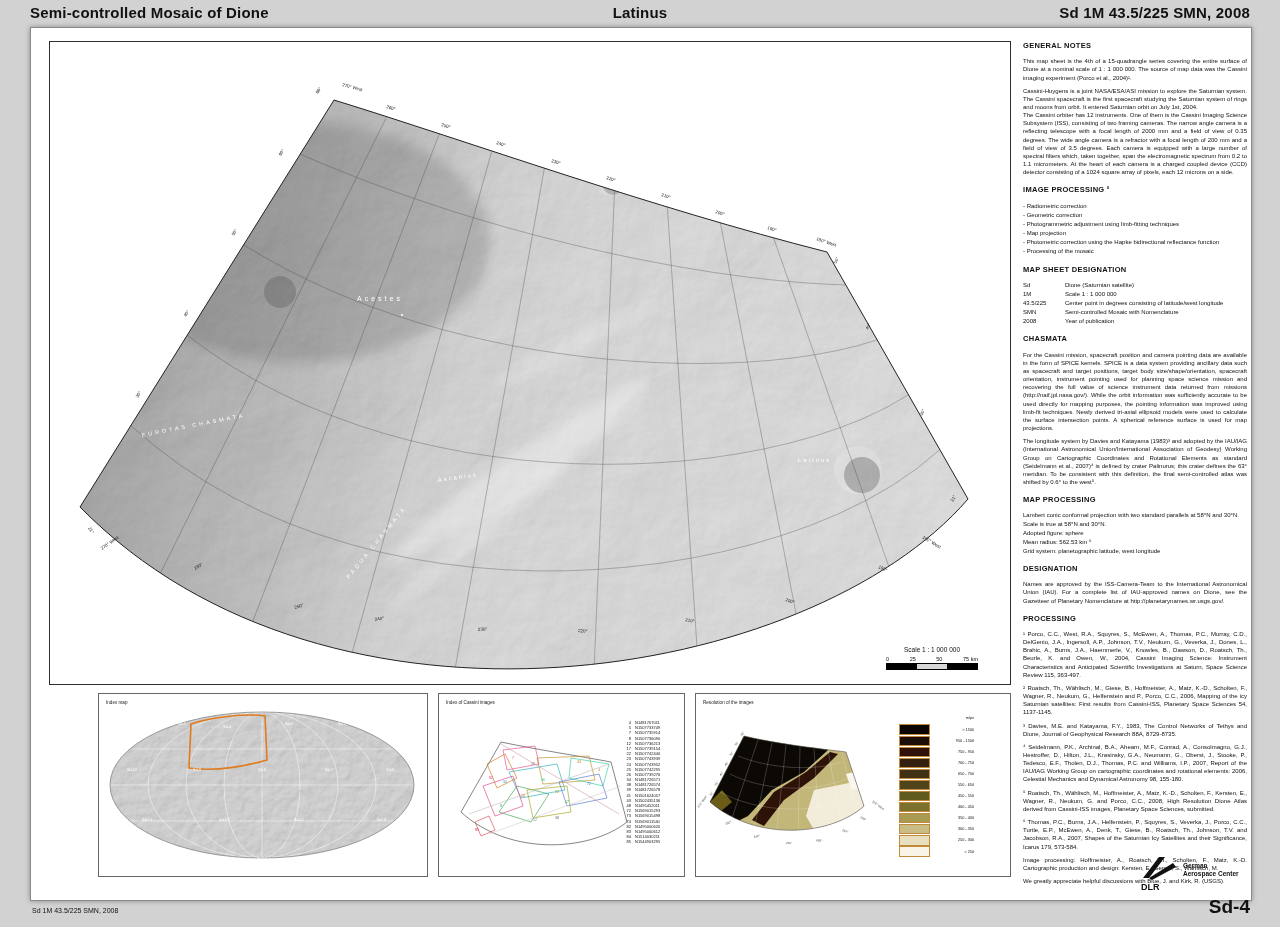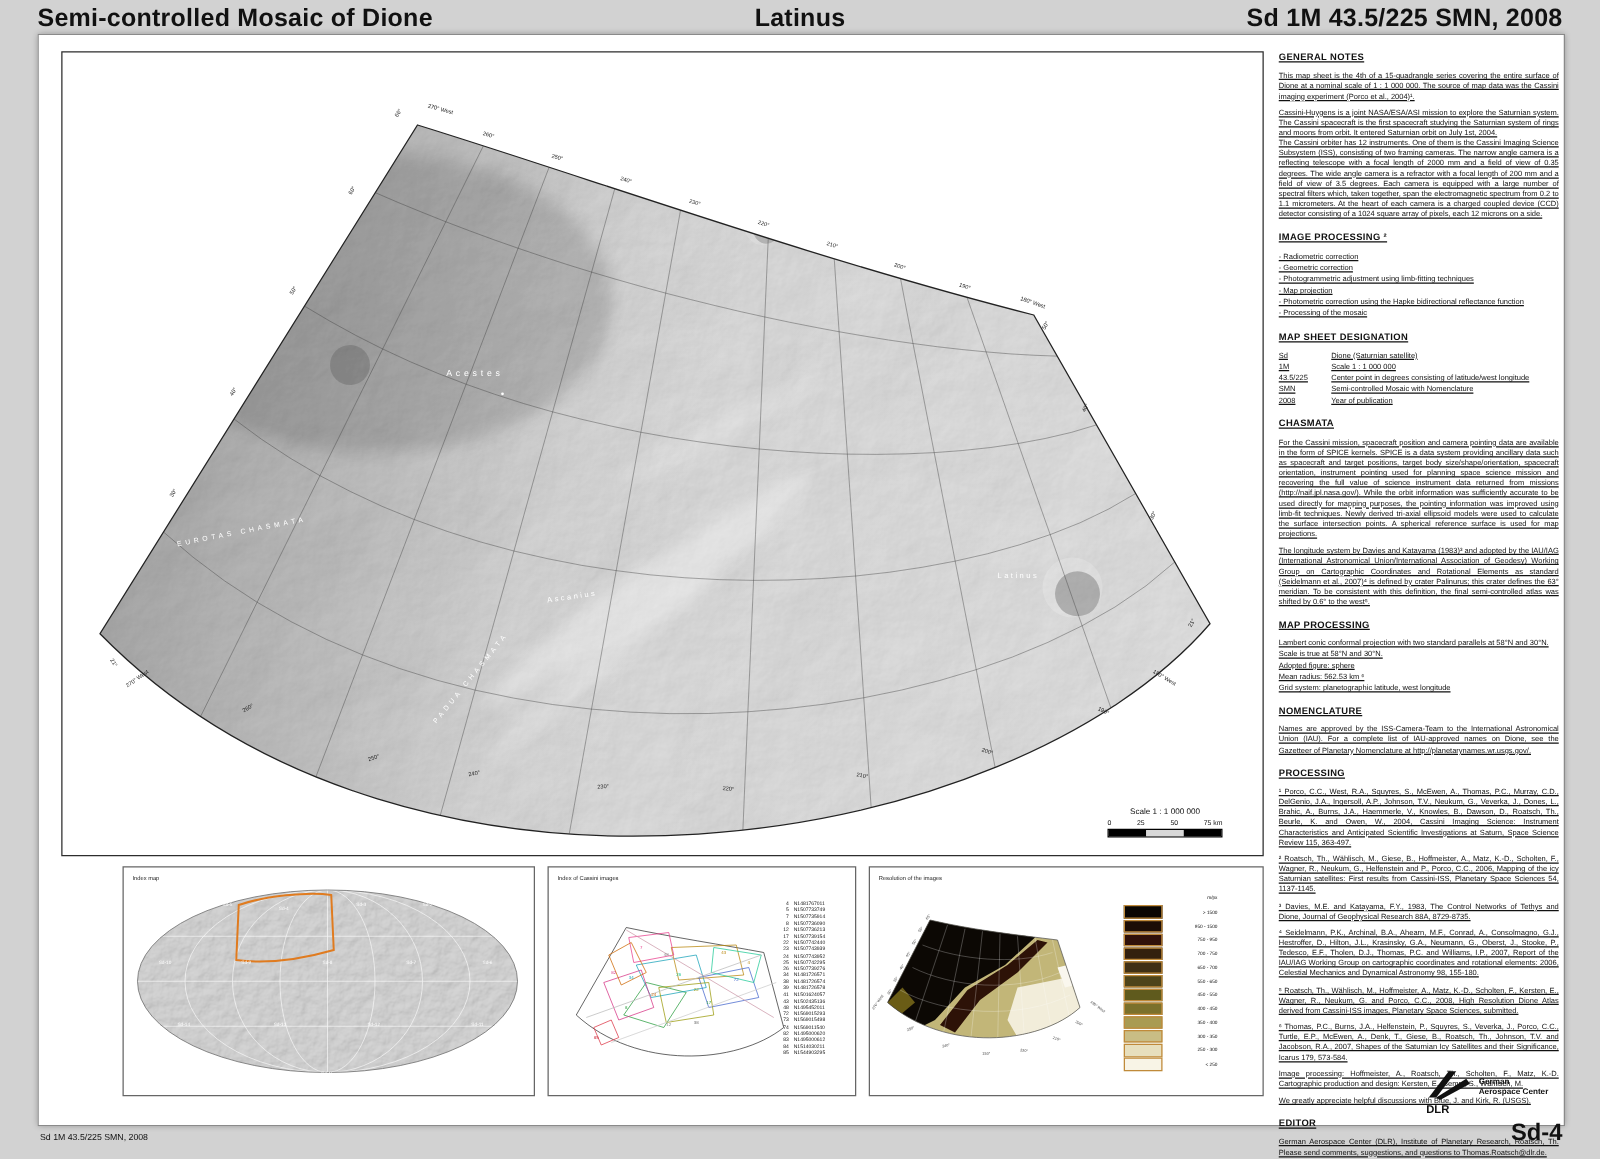--- a/index.html
+++ b/index.html
@@ -1,18 +1,18 @@
 <!DOCTYPE html>
 <html><head>
 <meta charset="utf-8">
 <style>
   html,body{margin:0;padding:0;background:#d2d2d2;width:1280px;height:927px;overflow:hidden;
     font-family:"Liberation Sans","DejaVu Sans",sans-serif;color:#111;}
   .page{position:absolute;inset:0;}
-  .hdr{position:absolute;top:4px;font-weight:bold;font-size:20px;letter-spacing:.2px;}
+  .hdr{position:absolute;top:4px;font-weight:bold;font-size:15px;letter-spacing:.2px;}
   .hdr.left{left:30px;}
   .hdr.center{left:0;right:0;text-align:center;}
   .hdr.right{right:30px;}
   .sheet{position:absolute;left:30px;top:27px;width:1220px;height:872px;background:#ffffff;
     border:1px solid #8a8a8a;box-shadow:0 0 5px rgba(0,0,0,.35);}
   .ftr{position:absolute;font-size:7px;}
   .ftr.left{left:32px;top:907px;}
   .ftr.right{right:30px;top:896px;font-size:19px;font-weight:bold;}
   
   .map-panel{position:absolute;left:18px;top:13px;width:960px;height:642px;border:1px solid #2d2d2d;background:#fff;}
@@ -23,21 +23,21 @@
   
   .scalebar{position:absolute;left:836px;top:604px;width:92px;}
   .sb-title{font-size:6.5px;text-align:center;margin-bottom:3px;}
   .sb-ticks{display:flex;justify-content:space-between;font-size:5.5px;margin-bottom:1px;}
   .sb-bar{display:flex;height:5px;border:.5px solid #000;}
   .sb-bar i{flex:1;}
   .sb-bar i.b{background:#000;}
   .sb-bar i.w{background:#d8d8d8;}
   
   .sidecol{position:absolute;left:992px;top:13px;width:224px;font-size:6px;line-height:1.36;text-align:justify;}
-  .sidecol section{margin-bottom:9px;text-decoration:underline;}
+  .sidecol section{margin-bottom:9px;}
   .sidecol h3{font-size:7.5px;margin:0 0 6px 0;letter-spacing:.3px;}
   .sidecol p{margin:0 0 5px 0;}
   .sidecol p.tight{margin-bottom:0;}
   .kvrow{display:grid;grid-template-columns:42px 1fr;margin-bottom:1px;}
   .bullet{margin-bottom:1px;text-align:left;}
   .pline{margin-bottom:1px;text-align:left;}
   .ref{margin:0 0 5px 0;}
   
   .panel{position:absolute;background:#fff;border:1px solid #666;}
   .panel .ptitle{position:absolute;left:7px;top:6px;font-size:4.6px;color:#222;z-index:3;}
@@ -254,40 +254,36 @@
         <h3>MAP PROCESSING</h3>
         <div>
 
         <div class="pline">Lambert conic conformal projection with two standard parallels at 58°N and 30°N. Scale is true at 58°N and 30°N.</div>
             <div class="pline">Adopted figure: sphere</div>
             <div class="pline">Mean radius: 562.53 km ⁶</div>
             <div class="pline">Grid system: planetographic latitude, west longitude</div>
           </div>
       </section>
       <section>
-        <h3>NOMENCLATURE</h3>
+        <h3>DESIGNATION</h3>
         <p>Names are approved by the ISS-Camera-Team to the International Astronomical Union (IAU). For a complete list of IAU-approved names on Dione, see the Gazetteer of Planetary Nomenclature at http://planetarynames.wr.usgs.gov/.</p>
       </section>
       <section>
         <h3>PROCESSING</h3>
         <div>
 
         <p class="ref">¹ Porco, C.C., West, R.A., Squyres, S., McEwen, A., Thomas, P.C., Murray, C.D., DelGenio, J.A., Ingersoll, A.P., Johnson, T.V., Neukum, G., Veverka, J., Dones, L., Brahic, A., Burns, J.A., Haemmerle, V., Knowles, B., Dawson, D., Roatsch, Th., Beurle, K. and Owen, W., 2004, Cassini Imaging Science: Instrument Characteristics and Anticipated Scientific Investigations at Saturn, Space Science Review 115, 363-497.</p>
             <p class="ref">² Roatsch, Th., Wählisch, M., Giese, B., Hoffmeister, A., Matz, K.-D., Scholten, F., Wagner, R., Neukum, G., Helfenstein and P., Porco, C.C., 2006, Mapping of the icy Saturnian satellites: First results from Cassini-ISS, Planetary Space Sciences 54, 1137-1145.</p>
             <p class="ref">³ Davies, M.E. and Katayama, F.Y., 1983, The Control Networks of Tethys and Dione, Journal of Geophysical Research 88A, 8729-8735.</p>
             <p class="ref">⁴ Seidelmann, P.K., Archinal, B.A., Ahearn, M.F., Conrad, A., Consolmagno, G.J., Hestroffer, D., Hilton, J.L., Krasinsky, G.A., Neumann, G., Oberst, J., Stooke, P., Tedesco, E.F., Tholen, D.J., Thomas, P.C. and Williams, I.P., 2007, Report of the IAU/IAG Working Group on cartographic coordinates and rotational elements: 2006, Celestial Mechanics and Dynamical Astronomy 98, 155-180.</p>
             <p class="ref">⁵ Roatsch, Th., Wählisch, M., Hoffmeister, A., Matz, K.-D., Scholten, F., Kersten, E., Wagner, R., Neukum, G. and Porco, C.C., 2008, High Resolution Dione Atlas derived from Cassini-ISS images, Planetary Space Sciences, submitted.</p>
             <p class="ref">⁶ Thomas, P.C., Burns, J.A., Helfenstein, P., Squyres, S., Veverka, J., Porco, C.C., Turtle, E.P., McEwen, A., Denk, T., Giese, B., Roatsch, Th., Johnson, T.V. and Jacobson, R.A., 2007, Shapes of the Saturnian Icy Satellites and their Significance, Icarus 179, 573-584.</p>
           </div>
         <p class="ref">Image processing: Hoffmeister, A., Roatsch, Th., Scholten, F., Matz, K.-D. Cartographic production and design: Kersten, E., Semm, S., Wählisch, M.</p>
         <p class="ref">We greatly appreciate helpful discussions with Blue, J. and Kirk, R. (USGS).</p>
-      </section>
-      <section>
-        <h3>EDITOR</h3>
-        <p>German Aerospace Center (DLR), Institute of Planetary Research, Roatsch, Th. Please send comments, suggestions, and questions to Thomas.Roatsch@dlr.de.</p>
       </section>
     </div>
 
     <div class="panel p1">
       <div class="ptitle">Index map</div>
       <svg width="326" height="180" viewBox="0 0 326 180">
         <defs>
             <clipPath id="globeClip">
               <ellipse cx="163" cy="91" rx="152" ry="73"></ellipse>
             </clipPath>

